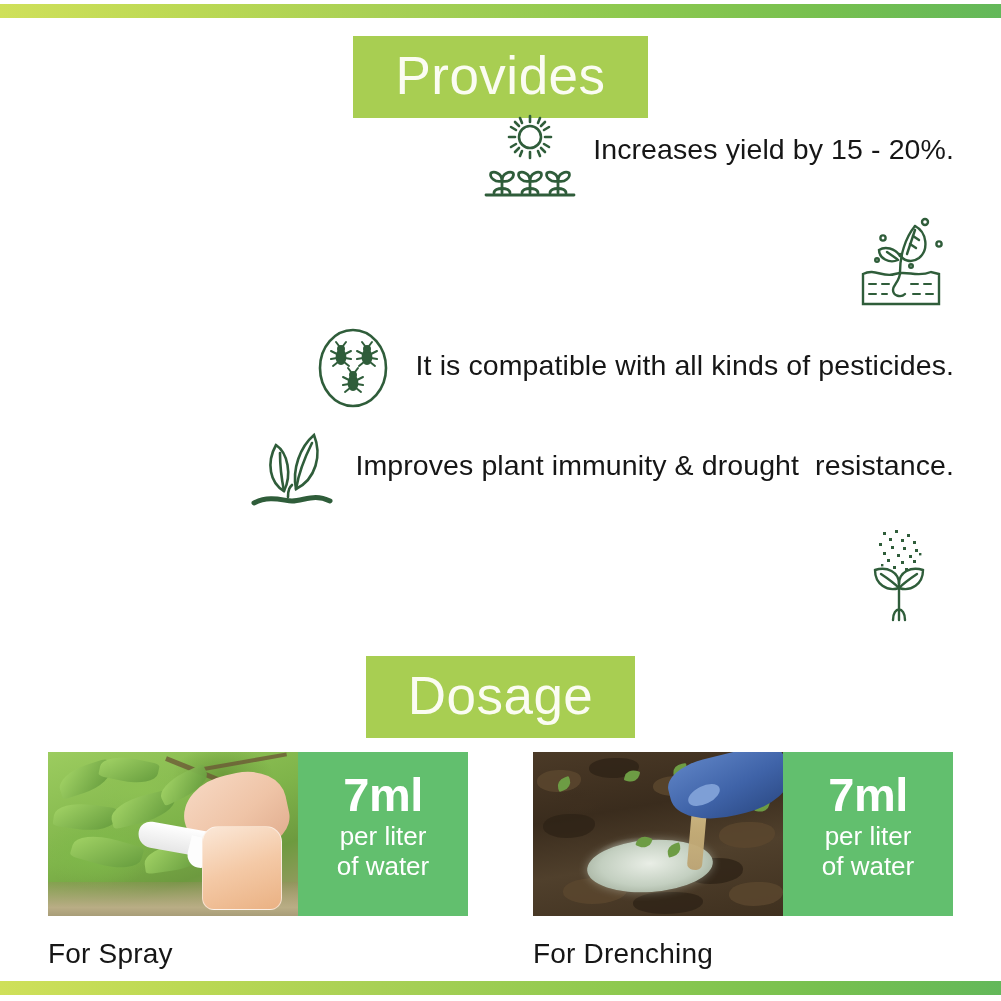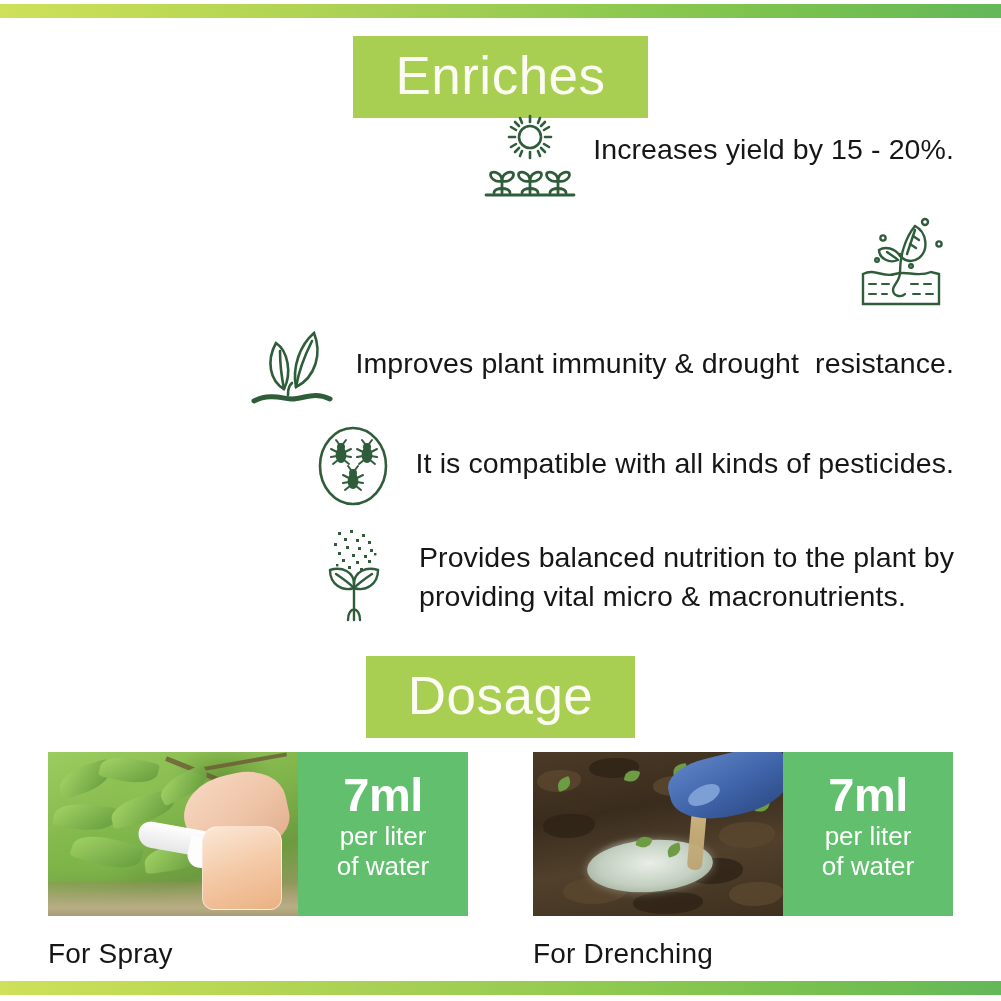--- a/index.html
+++ b/index.html
@@ -260,21 +260,21 @@
     transform: rotate(5deg);
     opacity: .95;
   }
 </style>
 </head>
 <body>
 
 <div class="edge-strip top"></div>
 
 <div class="heading-wrap" style="top:36px;">
-  <span class="heading-badge">Enriches</span>
+  <span class="heading-badge">Provides</span>
 </div>
 
 <div class="benefits">
 
   <div class="benefit-row row-1">
     <span class="benefit-icon">
       <svg width="96" height="86" viewBox="0 0 96 86" fill="none" stroke="#2f5d3a" stroke-width="2.6" stroke-linecap="round">
         <circle cx="48" cy="26" r="11"></circle>
         <g>
           <line x1="48" y1="5" x2="48" y2="11"></line>
@@ -332,34 +332,20 @@
         <path d="M47 56 C47 66 40 68 40 74 C40 80 48 82 52 78"></path>
         <path d="M10 58 C22 52 30 62 42 58 C54 54 64 62 78 56 L86 58 V88 H10 Z"></path>
         <g stroke-width="2" stroke-dasharray="7 6">
           <line x1="16" y1="68" x2="36" y2="68"></line>
           <line x1="58" y1="68" x2="80" y2="68"></line>
           <line x1="16" y1="78" x2="34" y2="78"></line>
           <line x1="60" y1="78" x2="80" y2="78"></line>
         </g>
       </svg>
     </span>
-  </div>
-
-  <div class="benefit-row row-3">
-    <span class="benefit-icon">
-      <svg width="96" height="82" viewBox="0 0 96 82" fill="none" stroke="#2f5d3a" stroke-width="2.6" stroke-linecap="round">
-        <path d="M40 64 C26 56 22 36 32 18 C44 26 48 48 40 64Z"></path>
-        <path d="M36 26 C36 40 38 54 40 64"></path>
-        <path d="M52 62 C48 42 56 20 70 8 C78 28 72 52 52 62Z"></path>
-        <path d="M68 16 C60 32 54 50 52 62"></path>
-        <path d="M44 70 C44 62 46 60 48 58"></path>
-        <path d="M10 76 C26 68 40 74 48 74 C60 74 70 66 86 74" stroke-width="5" stroke-linecap="round"></path>
-      </svg>
-    </span>
-    <span class="benefit-text">Improves plant immunity &amp; drought  resistance.</span>
   </div>
 
   <div class="benefit-row row-4">
     <span class="benefit-icon">
       <svg width="96" height="88" viewBox="0 0 96 88" fill="none">
         <ellipse cx="48" cy="44" rx="33" ry="38" stroke="#2f5d3a" stroke-width="2.6" fill="none"></ellipse>
         <g fill="#2f5d3a" stroke="#2f5d3a" stroke-width="2" stroke-linecap="round">
           <g transform="translate(36,30)">
             <ellipse cx="0" cy="3" rx="4.4" ry="7"></ellipse>
             <circle cx="0" cy="-5" r="3"></circle>
@@ -395,20 +381,34 @@
             <line x1="4" y1="4" x2="10" y2="5"></line>
             <line x1="-3" y1="8" x2="-8" y2="12"></line>
             <line x1="3" y1="8" x2="8" y2="12"></line>
           </g>
         </g>
       </svg>
     </span>
     <span class="benefit-text">It is compatible with all kinds of pesticides.</span>
   </div>
 
+  <div class="benefit-row row-3">
+    <span class="benefit-icon">
+      <svg width="96" height="82" viewBox="0 0 96 82" fill="none" stroke="#2f5d3a" stroke-width="2.6" stroke-linecap="round">
+        <path d="M40 64 C26 56 22 36 32 18 C44 26 48 48 40 64Z"></path>
+        <path d="M36 26 C36 40 38 54 40 64"></path>
+        <path d="M52 62 C48 42 56 20 70 8 C78 28 72 52 52 62Z"></path>
+        <path d="M68 16 C60 32 54 50 52 62"></path>
+        <path d="M44 70 C44 62 46 60 48 58"></path>
+        <path d="M10 76 C26 68 40 74 48 74 C60 74 70 66 86 74" stroke-width="5" stroke-linecap="round"></path>
+      </svg>
+    </span>
+    <span class="benefit-text">Improves plant immunity &amp; drought  resistance.</span>
+  </div>
+
   <div class="benefit-row row-5">
     <span class="benefit-icon">
       <svg width="96" height="100" viewBox="0 0 96 100" fill="none" stroke="#2f5d3a" stroke-width="2.4" stroke-linecap="round">
         <g fill="#2f5d3a" stroke="none">
           <rect x="30" y="6" width="3" height="3"></rect>
             <rect x="42" y="4" width="3" height="3"></rect>
           <rect x="54" y="8" width="3" height="3"></rect>
             <rect x="36" y="12" width="3" height="3"></rect>
           <rect x="48" y="13" width="3" height="3"></rect>
             <rect x="60" y="15" width="3" height="3"></rect>
@@ -428,22 +428,20 @@
             <rect x="66" y="27" width="2.4" height="2.4"></rect>
         </g>
         <path d="M46 94 V58"></path>
         <path d="M46 58 C46 46 34 40 22 44 C22 58 34 66 46 62"></path>
         <path d="M28 48 C34 52 42 58 46 62"></path>
         <path d="M46 58 C46 46 58 40 70 44 C70 58 58 66 46 62"></path>
         <path d="M64 48 C58 52 50 58 46 62"></path>
         <path d="M40 94 C40 80 52 80 52 94"></path>
       </svg>
     </span>
-    <span class="benefit-text">Provides balanced nutrition to the plant by
-providing vital micro &amp; macronutrients.</span>
   </div>
 </div>
 
 <div class="heading-wrap" style="top:656px;">
   <span class="heading-badge">Dosage</span>
 </div>
 
 <div class="dosage-cards">
 
   <div class="dosage-card">

